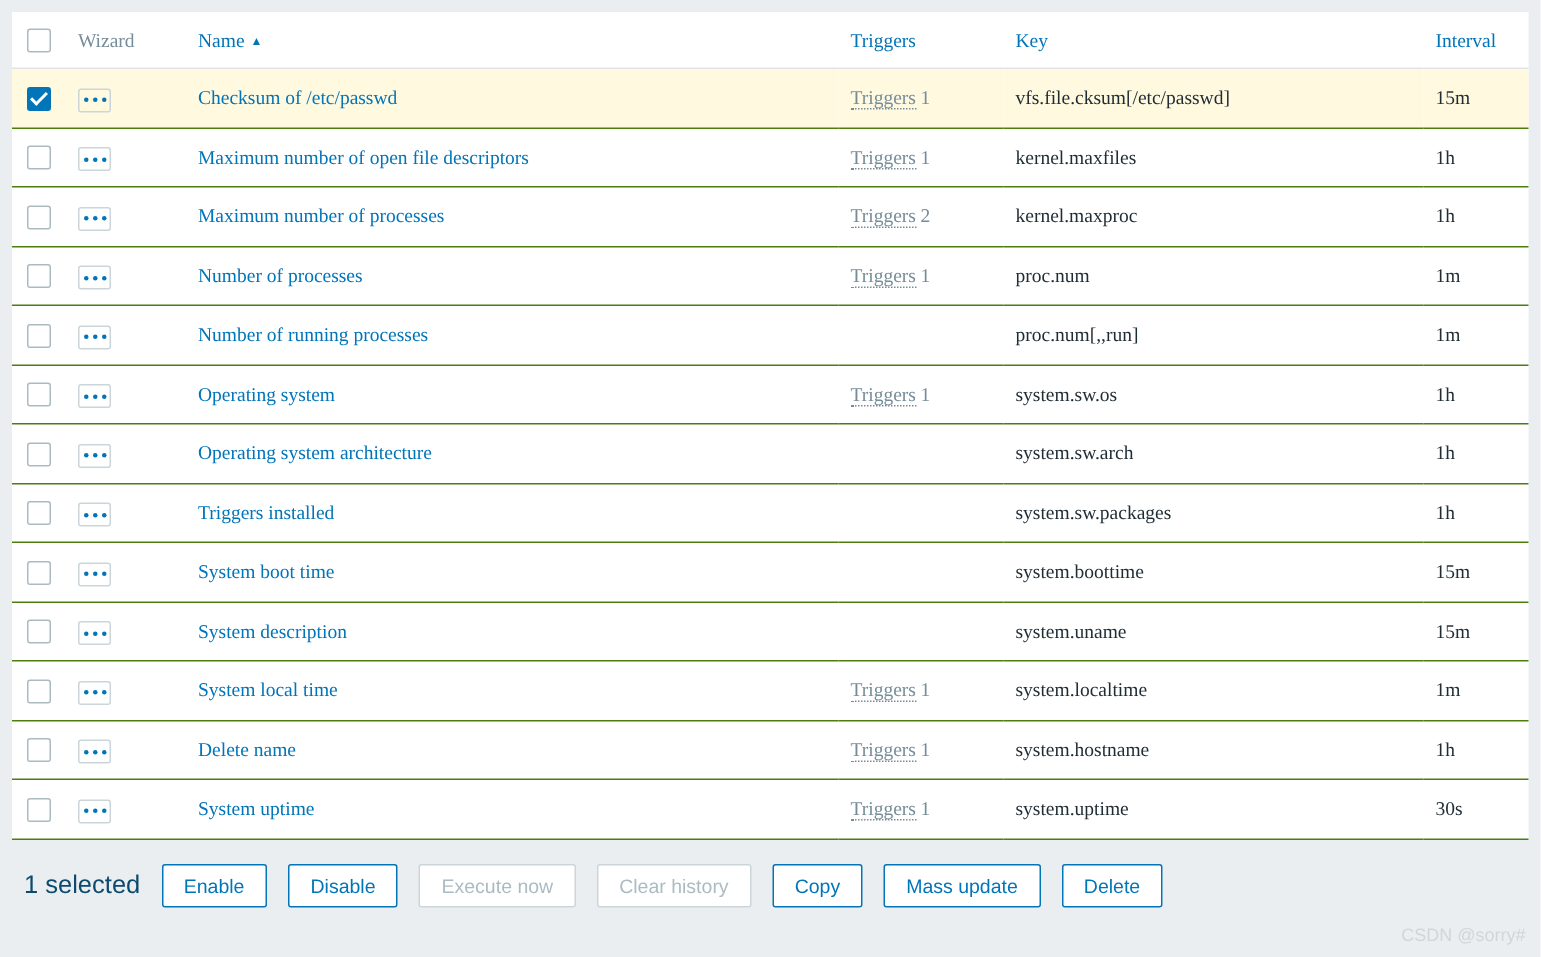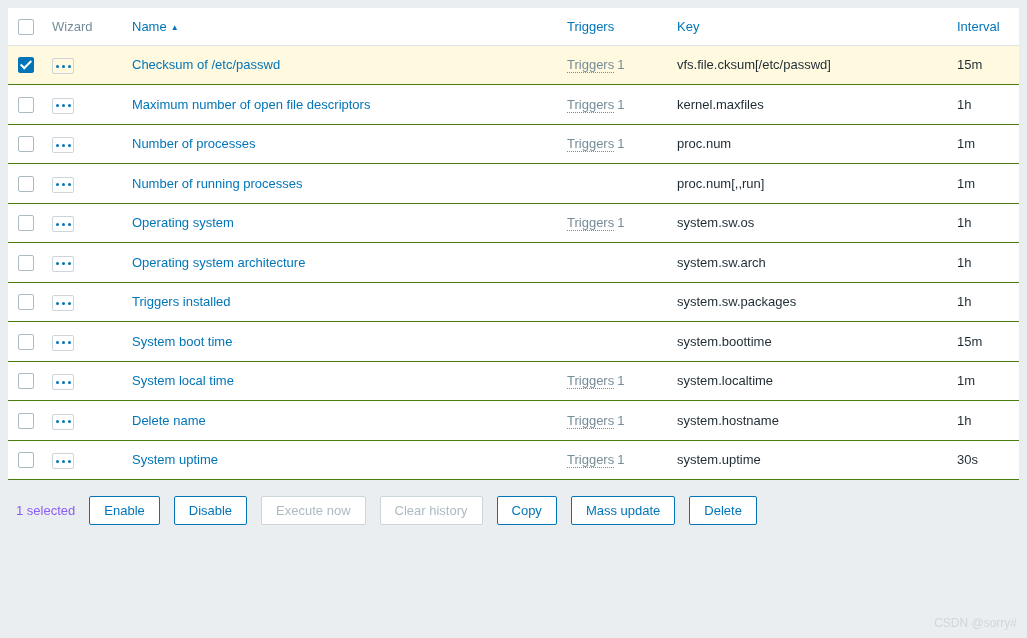--- a/index.html
+++ b/index.html
@@ -5,20 +5,21 @@
     * { box-sizing: border-box; margin: 0; padding: 0; }
     body {
       font-family: Arial, Helvetica, sans-serif;
       font-size: 13px;
       color: #1f2c33;
       background: #ebeef0;
       padding: 8px;
     }
     .container {
       background: #fff;
+      font-family: Liberation Serif, serif;
     }
     table {
       width: 100%;
       border-collapse: collapse;
       background: #fff;
     }
     thead tr {
       border-bottom: 1px solid #dfe4e7;
     }
     th {
@@ -107,21 +108,21 @@
       background: #0275b8;
       border-radius: 50%;
     }
     .footer-bar {
       padding: 16px 8px 12px 8px;
       display: flex;
       align-items: center;
       gap: 14px;
       background: #ebeef0;
     }
-    .sel-count { color: #8b5cf6; font-size: 13px; }
+    .sel-count { color: #0c4a6e; font-size: 17px; }
     .btn {
       border: 1px solid #0275b8;
       background: #fff;
       color: #0275b8;
       font-size: 13px;
       padding: 6px 14px;
       border-radius: 2px;
       cursor: pointer;
     }
     .btn.disabled {
@@ -180,20 +181,32 @@
           <td class="col-key">kernel.maxfiles</td>
           <td class="col-interval">1h</td>
         </tr>
         <tr>
           <td class="col-chk"><span class="checkbox"></span></td>
           <td class="col-wizard"><span class="wizard-dots">
               <span></span>
               <span></span>
               <span></span>
             </span></td>
+          <td class="col-name"><a class="name-link" href="#">Maximum number of processes</a></td>
+          <td class="col-triggers"><a class="trigger-link" href="#">Triggers</a><span class="trigger-count">2</span></td>
+          <td class="col-key">kernel.maxproc</td>
+          <td class="col-interval">1h</td>
+        </tr>
+        <tr>
+          <td class="col-chk"><span class="checkbox"></span></td>
+          <td class="col-wizard"><span class="wizard-dots">
+              <span></span>
+              <span></span>
+              <span></span>
+            </span></td>
           <td class="col-name"><a class="name-link" href="#">Number of processes</a></td>
           <td class="col-triggers"><a class="trigger-link" href="#">Triggers</a><span class="trigger-count">1</span></td>
           <td class="col-key">proc.num</td>
           <td class="col-interval">1m</td>
         </tr>
         <tr>
           <td class="col-chk"><span class="checkbox"></span></td>
           <td class="col-wizard"><span class="wizard-dots">
               <span></span>
               <span></span>
@@ -243,20 +256,32 @@
         <tr>
           <td class="col-chk"><span class="checkbox"></span></td>
           <td class="col-wizard"><span class="wizard-dots">
               <span></span>
               <span></span>
               <span></span>
             </span></td>
           <td class="col-name"><a class="name-link" href="#">System boot time</a></td>
           <td class="col-triggers"></td>
           <td class="col-key">system.boottime</td>
+          <td class="col-interval">15m</td>
+        </tr>
+        <tr>
+          <td class="col-chk"><span class="checkbox"></span></td>
+          <td class="col-wizard"><span class="wizard-dots">
+              <span></span>
+              <span></span>
+              <span></span>
+            </span></td>
+          <td class="col-name"><a class="name-link" href="#">System description</a></td>
+          <td class="col-triggers"></td>
+          <td class="col-key">system.uname</td>
           <td class="col-interval">15m</td>
         </tr>
         <tr>
           <td class="col-chk"><span class="checkbox"></span></td>
           <td class="col-wizard"><span class="wizard-dots">
               <span></span>
               <span></span>
               <span></span>
             </span></td>
           <td class="col-name"><a class="name-link" href="#">System local time</a></td>

